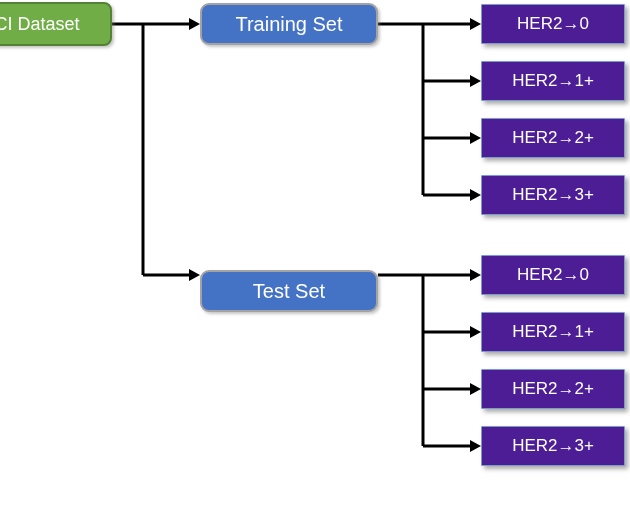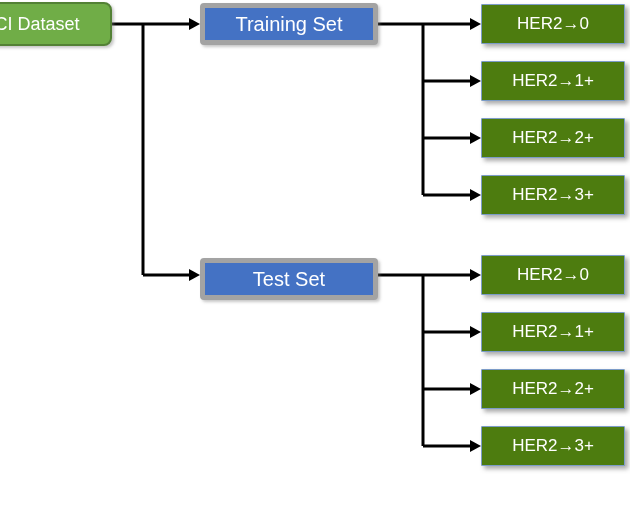--- a/index.html
+++ b/index.html
@@ -41,32 +41,32 @@
     border: 2px solid #538135;
     border-radius: 8px;
     font-size: 18px;
     box-shadow: 2px 2px 3px rgba(130,130,130,0.45);
   }
   .branch-node {
     left: 200px;
     width: 178px;
     height: 42px;
     background: #4472C4;
-    border: 5px solid #a3a3a3;
-    border-radius: 4px;
+    border: 2px solid #a3a3a3;
+    border-radius: 9px;
     font-size: 20px;
     box-shadow: 2px 2px 3px rgba(130,130,130,0.45);
   }
   .branch-training { top: 3px; }
-  .branch-test { top: 258px; }
+  .branch-test { top: 270px; }
   .leaf-node {
     left: 481px;
     width: 144px;
     height: 40px;
-    background: #4d7c0f;
+    background: #4c1d95;
     border: 1.5px solid #7C9CC8;
     border-radius: 1px;
     font-size: 17px;
     box-shadow: 3px 3px 4px rgba(90,90,90,0.5);
   }
   .caption {
     position: absolute;
     left: 138px;
     top: 481px;
     font-family: "Liberation Serif", serif;

